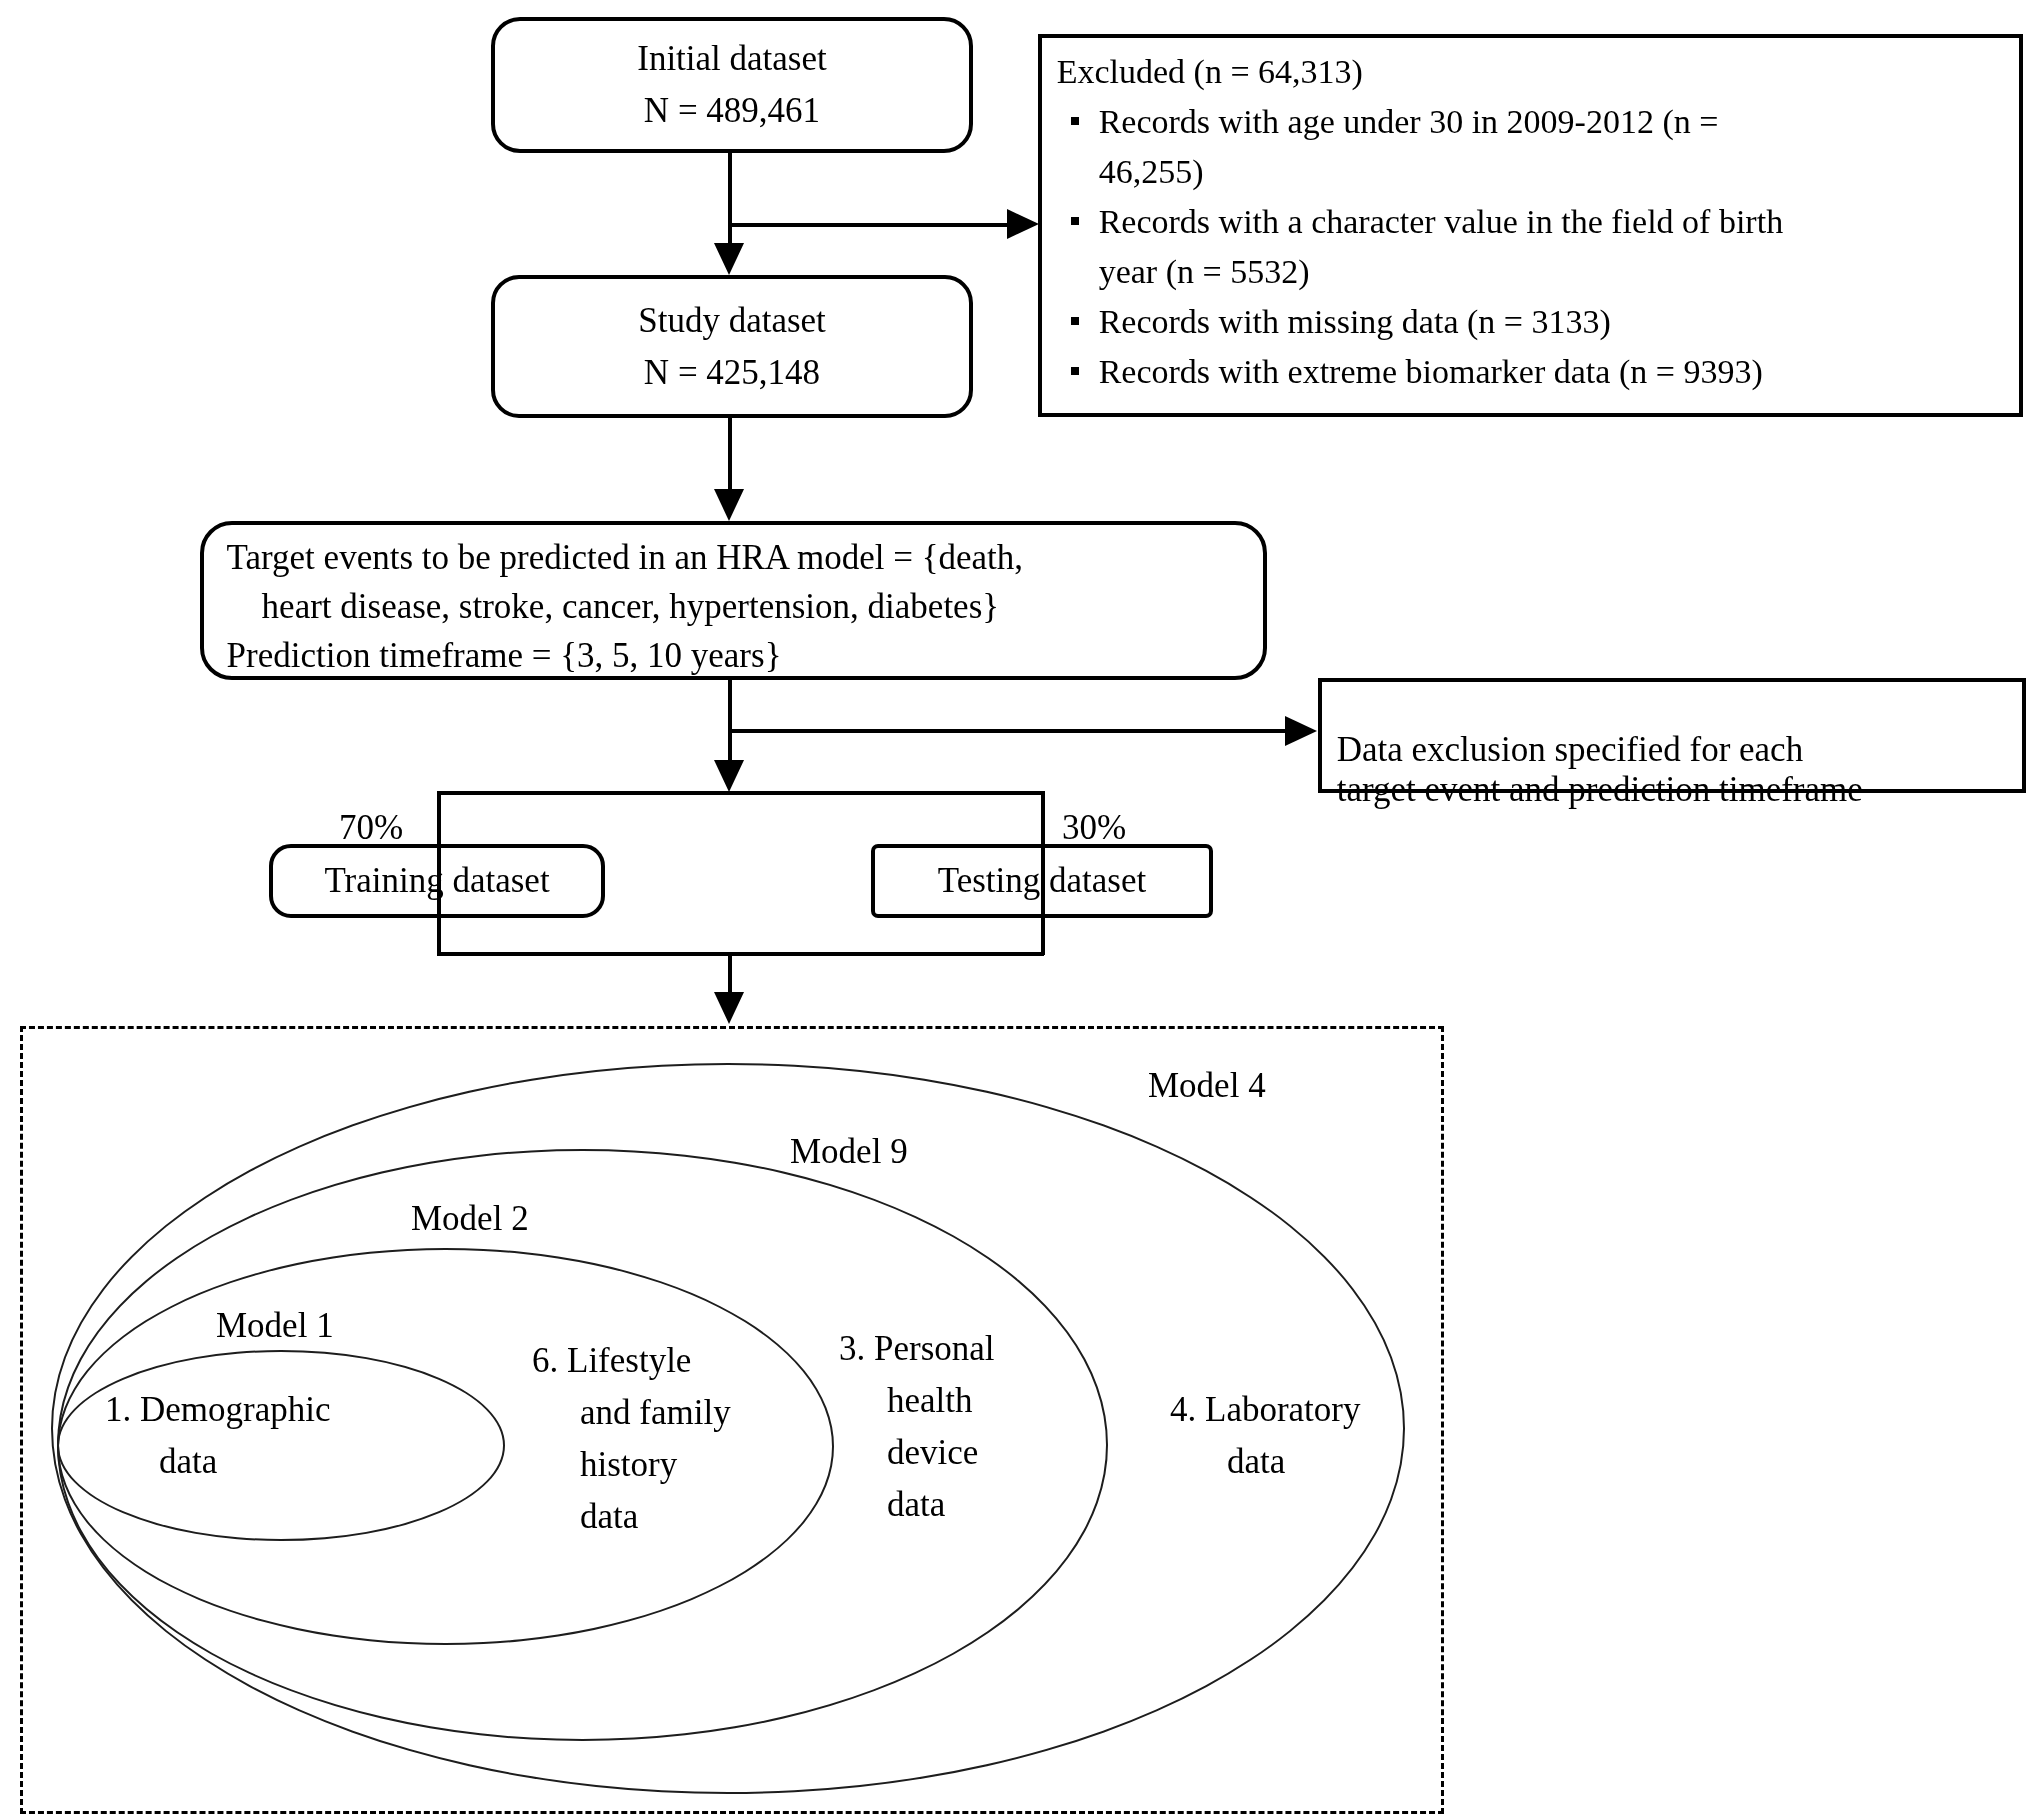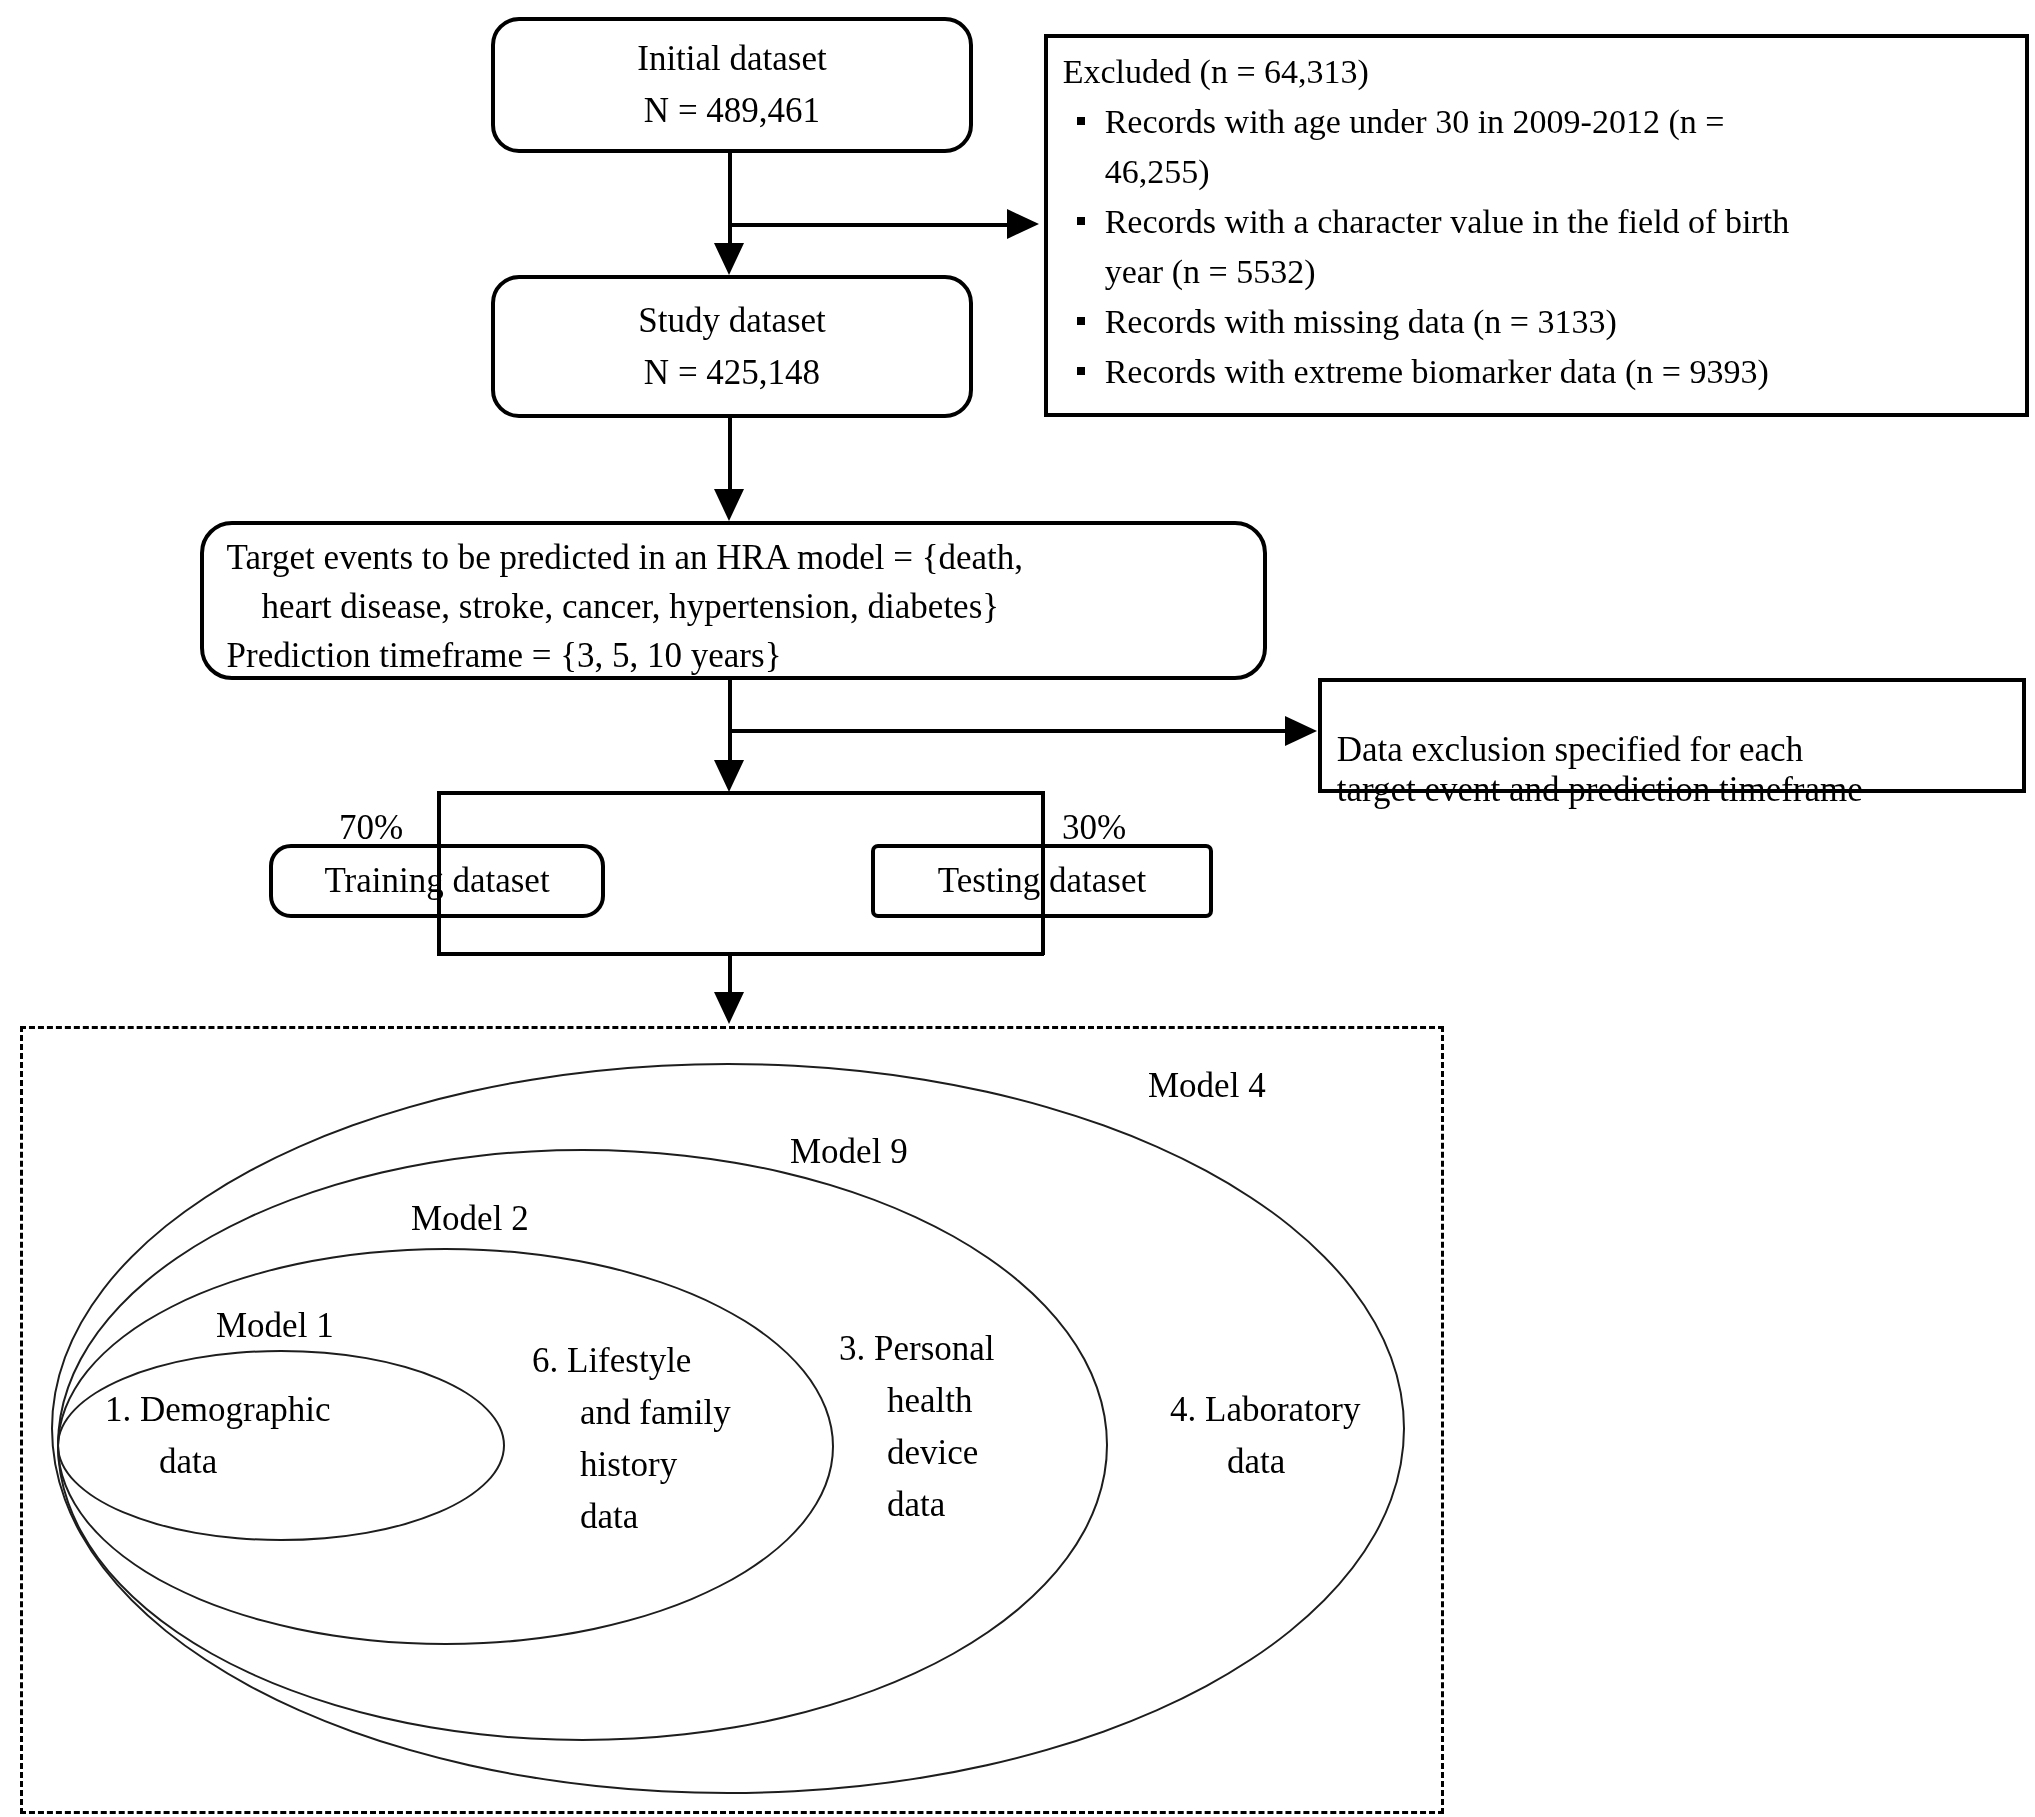--- a/index.html
+++ b/index.html
@@ -7,21 +7,21 @@
     position:relative; width:2035px; height:1817px; background:#fff;
     font-family:"Liberation Serif","DejaVu Serif",serif; color:#000;
     font-size:35px; line-height:52px;
   }
   .box { position:absolute; background:#fff; border:4px solid #000; box-sizing:border-box; }
   .rounded { border-radius:28px; }
   .center-txt { display:flex; flex-direction:column; align-items:center; justify-content:center; text-align:center; }
   .sharp { border-width:4.5px; }
 
   
-  .excl { padding:9px 14.7px 5.7px 14.7px; line-height:50px; font-size:34px;margin-left:6px; }
+  .excl { padding:9px 14.7px 5.7px 14.7px; line-height:50px; font-size:34px; }
   .excl ul { margin:0; padding:0; list-style:none; }
   .excl li { position:relative; padding-left:42px; white-space:pre-line; }
   .excl li .sq { position:absolute; left:14.7px; top:20.4px; width:8px; height:8px; background:#000; }
 
   
   .target-box { padding:8px 22.6px; line-height:49px; }
   .t-ind { padding-left:35px; }
 
   
   .dexcl { padding:8px 14.7px; white-space:pre-line; line-height:40px; }
@@ -42,21 +42,21 @@
   .venn-text { position:absolute; line-height:52px; }
   .venn-text .cont { padding-left:48px; }
   .venn-text.vt1 .cont { padding-left:54px; }
   .venn-text.vt4 .cont { padding-left:57px; }
 </style>
 </head>
 <body>
 
 <div class="canvas">
 
-  <div class="box rounded center-txt" style="left:491px; top:17px; width:482px; height:136px;">
+  <div class="box rounded center-txt" style="left:491px; top:17px; width:482px; height:136px;border-radius:29px;">
     <div>Initial dataset</div>
     <div>N = 489,461</div>
   </div>
 
   <div class="box sharp excl" style="left:1038px; top:34px; width:985px; height:383px;">
     <div>Excluded (n = 64,313)</div>
     <ul>
       <li><span class="sq"></span><span style="white-space:pre-line;">Records with age under 30 in 2009-2012 (n =
 46,255)</span></li>
       <li><span class="sq"></span><span style="white-space:pre-line;">Records with a character value in the field of birth

